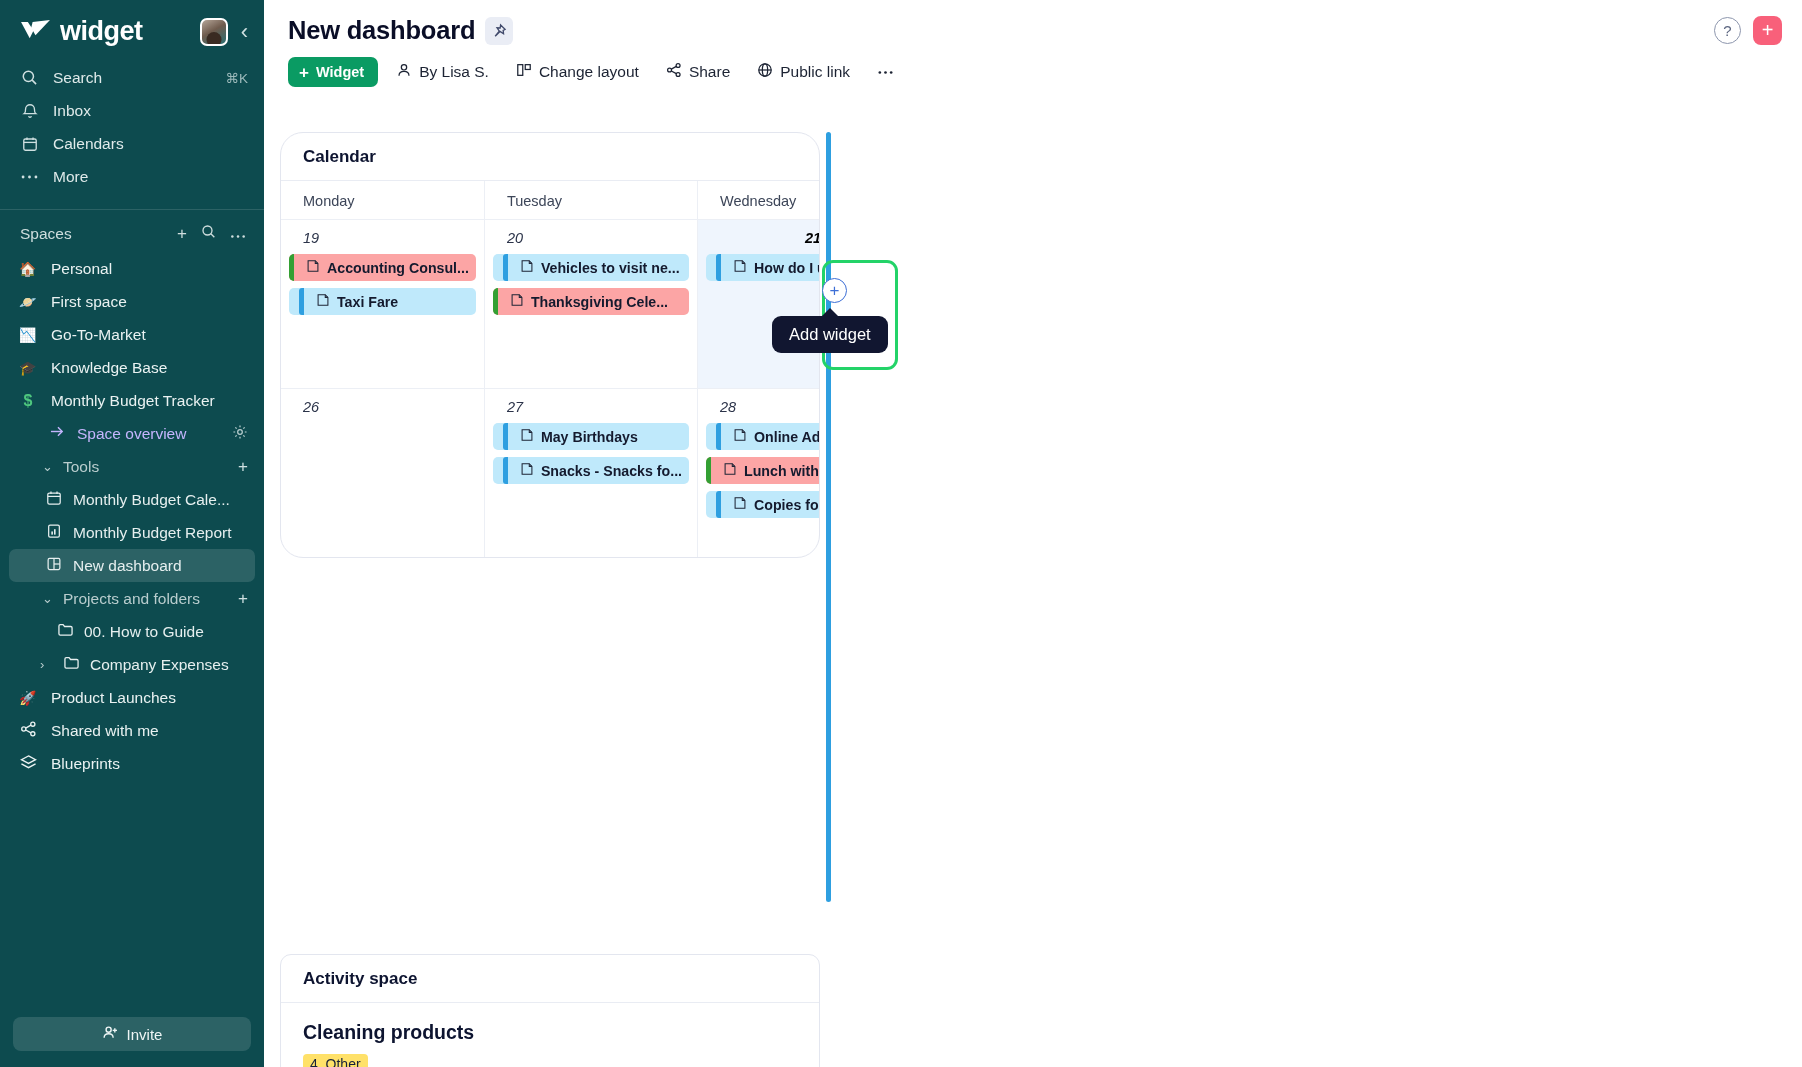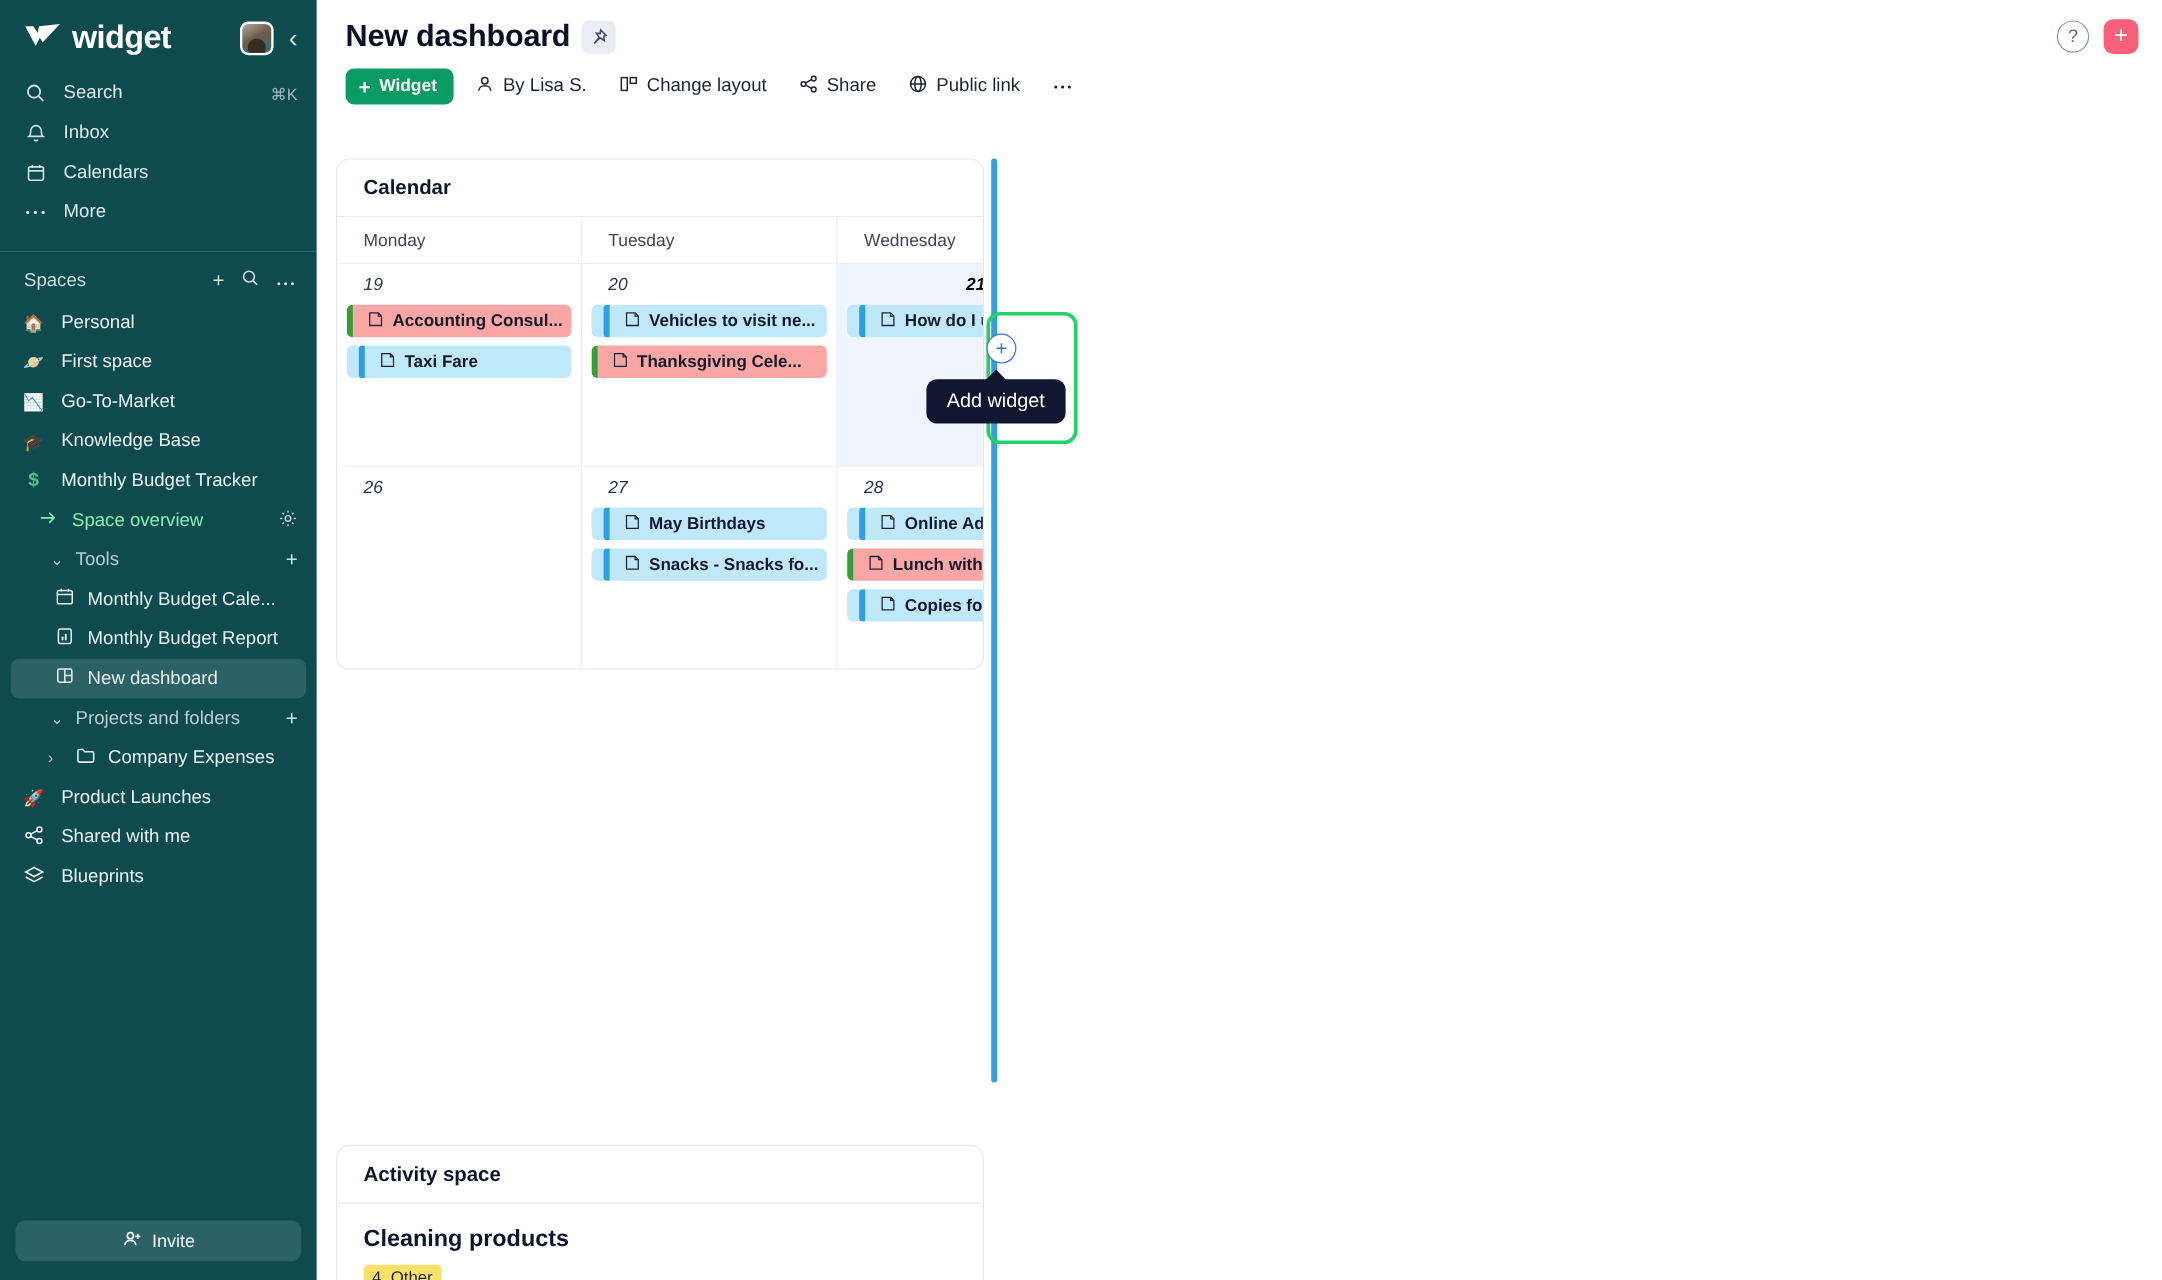--- a/index.html
+++ b/index.html
@@ -62,22 +62,22 @@
 
   .space-item {
     display: flex; align-items: center; gap: 13px;
     height: 33px; padding: 0 16px 0 18px; cursor: pointer;
     font-size: 15.5px; color: #eaf2f2;
   }
   .space-emoji { width: 20px; text-align: center; font-size: 14px; }
 
   .sub-item {
     display: flex; align-items: center; gap: 11px;
-    height: 33px; padding: 0 16px 0 32px; cursor: pointer;
-    font-size: 15.5px; color: #86efac; position: relative;
+    height: 33px; padding: 0 16px 0 49px; cursor: pointer;
+    font-size: 15.5px; color: #c4b5fd; position: relative;
   }
   .sub-item .trail { margin-left: auto; color: #b9cfd0; font-size: 15px; }
   .group-row {
     display: flex; align-items: center; gap: 8px;
     height: 33px; padding: 0 16px 0 42px; cursor: pointer;
     font-size: 15.5px; color: #b9cdce;
   }
   .group-row .plus { margin-left: auto; font-size: 17px; color: #cfe0e1; }
   .leaf-item {
     display: flex; align-items: center; gap: 11px;
@@ -139,21 +139,21 @@
     background: #fff; border: 1px solid #e3e6ef; border-radius: 11px;
     overflow: hidden; position: relative;
   }
   .card-head {
     height: 48px; display: flex; align-items: center; padding: 0 22px;
     border-bottom: 1px solid #e9ecf3;
     font-size: 17px; font-weight: bold; color: #0d1430;
   }
 
   
-  #cal-card { width: 540px; }
+  #cal-card { width: 540px; border-radius: 23px; }
   .cal-grid { display: grid; grid-template-columns: 1fr 1fr 1fr; }
   .cal-dayname {
     font-size: 14.5px; color: #3c4558; padding: 12px 0 10px 22px;
     border-right: 1px solid #eceff5;
   }
   .cal-dayname:last-child { border-right: none; }
   .cal-cell { border-top: 1px solid #eceff5; border-right: 1px solid #eceff5; min-height: 169px; padding: 8px 8px 10px 8px; }
   .cal-cell:nth-child(3n) { border-right: none; }
   .cal-cell.today { background: #eff5fd; }
   .daynum { font-size: 14.5px; color: #2b3349; padding: 2px 0 8px 14px; font-style: italic; }
@@ -363,20 +363,28 @@
       </span>
       <span>New dashboard</span>
     </div>
 
     <div class="group-row">
       <span class="caret">⌄</span>
       <span>Projects and folders</span>
       <span class="plus">+</span>
     </div>
 
+    <div class="folder-item" style="padding-left:48px;">
+      <span>
+        <svg width="17" height="15" viewBox="0 0 18 16" fill="none" stroke="currentColor" stroke-width="1.4">
+          <path d="M2 4.2a1.4 1.4 0 0 1 1.4-1.4h3l1.6 2h6.6A1.4 1.4 0 0 1 16 6.2v6.4a1.4 1.4 0 0 1-1.4 1.4H3.4A1.4 1.4 0 0 1 2 12.6z"></path>
+        </svg>
+      </span>
+      <span>00. How to Guide</span>
+    </div>
     <div class="folder-item" style="padding-left:31px;">
       <span class="caret">›</span>
       <span>
         <svg width="17" height="15" viewBox="0 0 18 16" fill="none" stroke="currentColor" stroke-width="1.4">
           <path d="M2 4.2a1.4 1.4 0 0 1 1.4-1.4h3l1.6 2h6.6A1.4 1.4 0 0 1 16 6.2v6.4a1.4 1.4 0 0 1-1.4 1.4H3.4A1.4 1.4 0 0 1 2 12.6z"></path>
         </svg>
       </span>
       <span>Company Expenses</span>
     </div>
 

